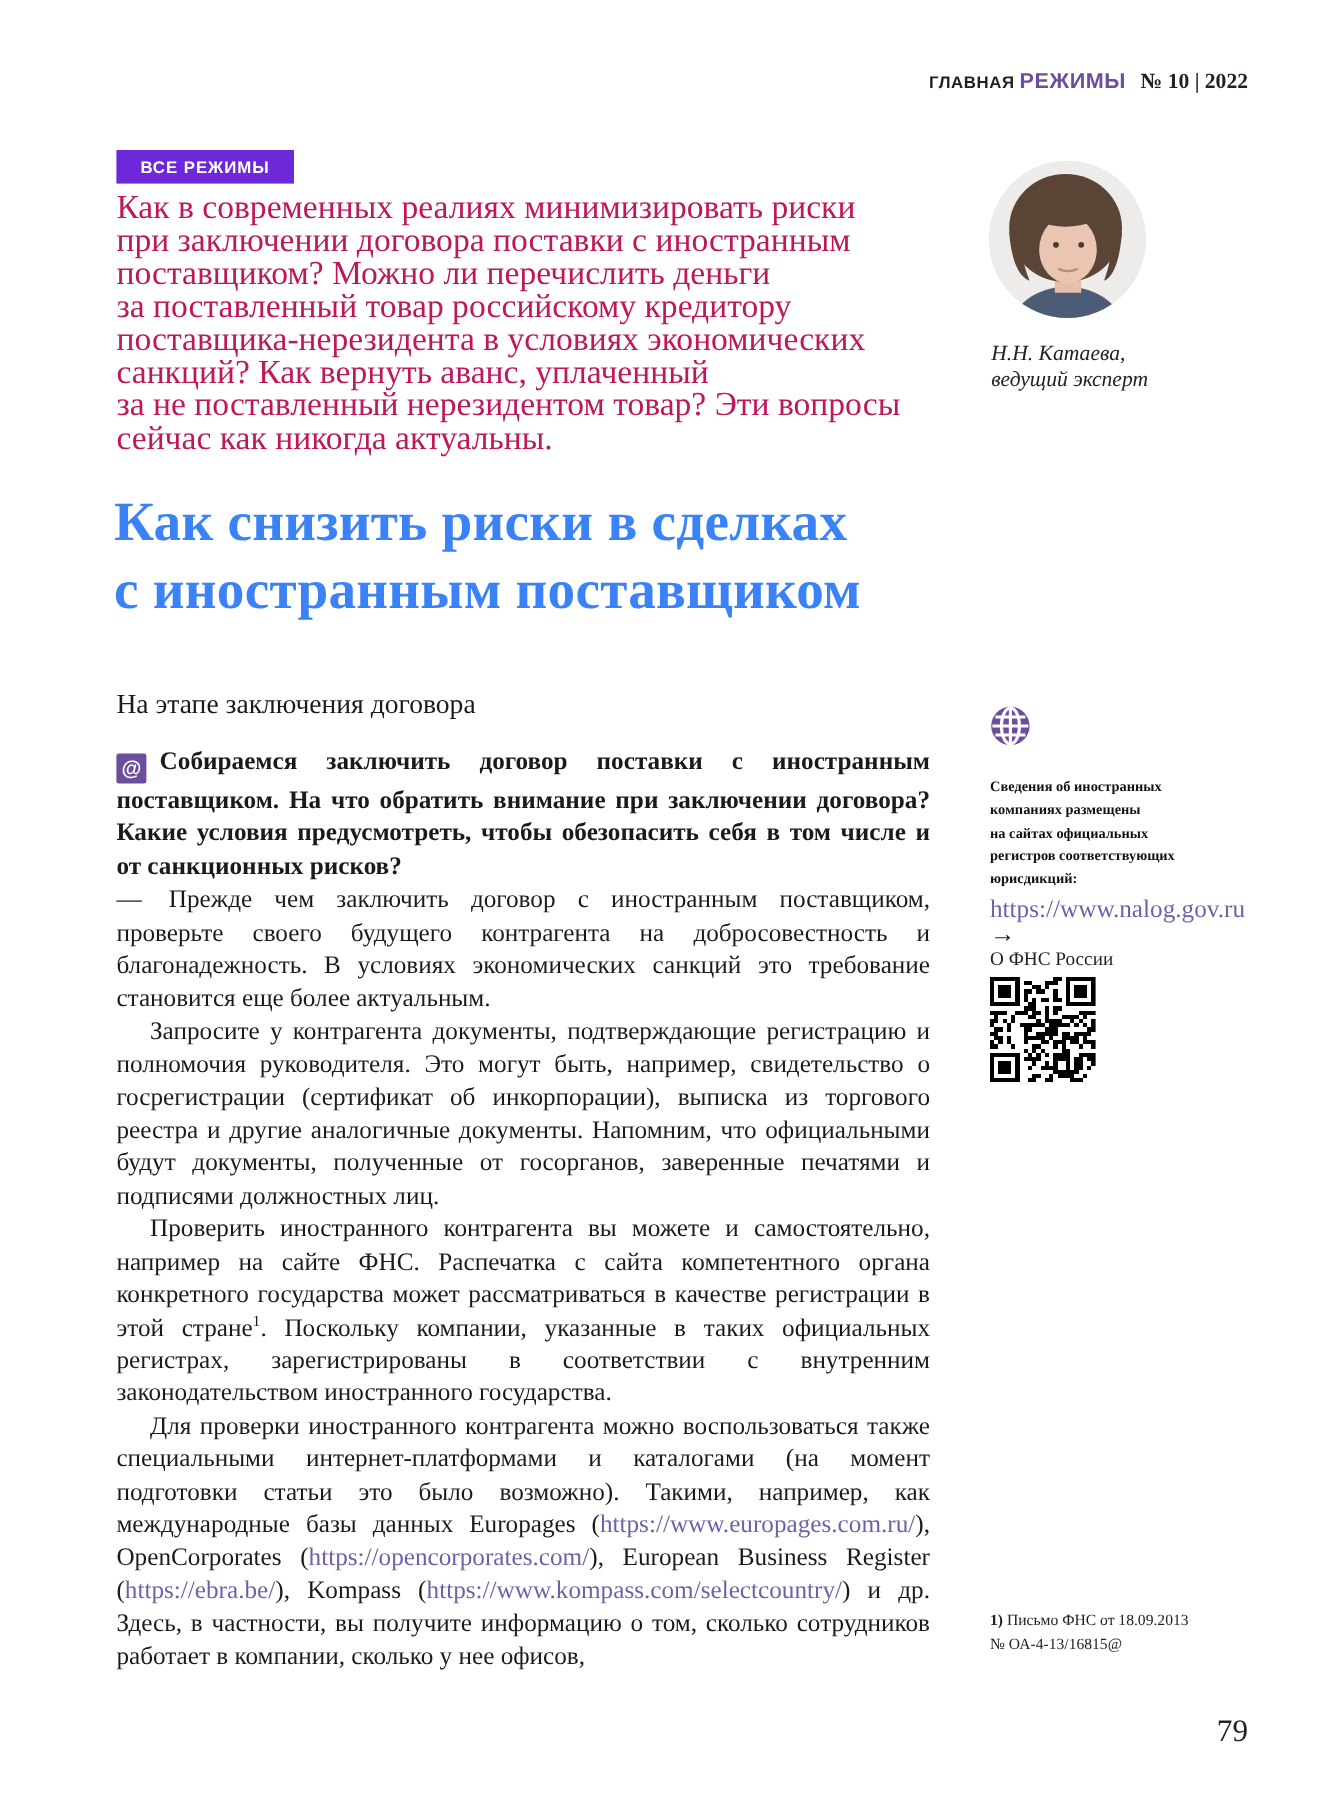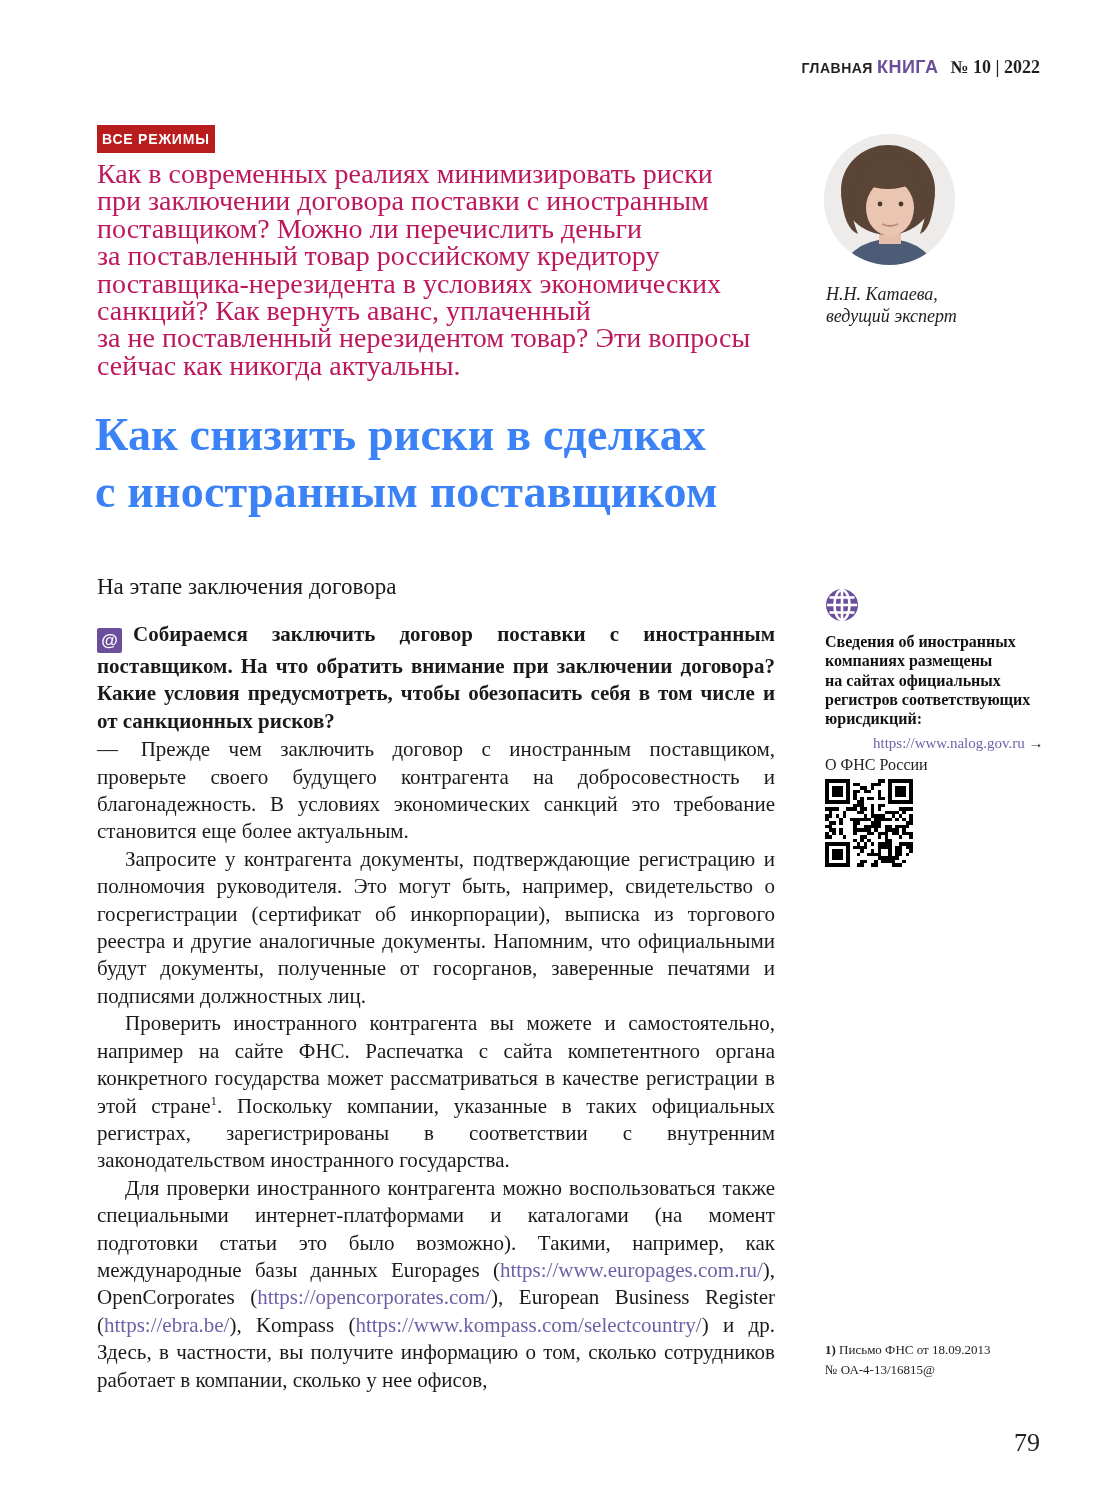--- a/index.html
+++ b/index.html
@@ -12,21 +12,21 @@
   .header {
     position:absolute; top:57px; left:0; right:64px;
     text-align:right; white-space:nowrap;
   }
   .header .mag1 { font-family:"Liberation Sans",sans-serif; font-weight:bold; font-size:14px; letter-spacing:.5px; color:#231f20; }
   .header .mag2 { font-family:"Liberation Sans",sans-serif; font-weight:bold; font-size:18px; letter-spacing:.5px; color:#6b4f9d; }
   .header .issue { font-family:"Liberation Serif",serif; font-weight:bold; font-size:18px; color:#231f20; margin-left:8px; }
   
   .badge {
     position:absolute; left:97px; top:125px; height:28px; line-height:28px;
-    background:#b91c1c; color:#ffffff; padding:0 5px;
+    background:#6d28d9; color:#ffffff; padding:0 20px;
     font-family:"Liberation Sans",sans-serif; font-weight:bold; font-size:14px; letter-spacing:.8px;
   }
   
   .intro {
     position:absolute; left:97px; top:160px; width:710px;
     font-weight:normal; font-size:28px; line-height:27.4px; white-space:pre-line;
     color:#be185d;
   }
   
   .avatar {
@@ -58,24 +58,24 @@
     vertical-align:-5px; margin-right:11px; border-radius:2px;
   }
   .para { text-indent:0; }
   .para.indent { text-indent:28px; }
   .para sup { font-size:13px; line-height:0; vertical-align:super; }
   a.inline-link, .inline-link { color:#7160a9; text-decoration:none; cursor:pointer; }
   
   .sidebar-note { position:absolute; left:825px; top:588px; width:222px; }
   .globe { display:block; width:34px; height:34px; }
   .note-text {
-    margin-top:10px; font-weight:bold; font-size:16px; line-height:19.3px;
+    margin-top:24px; font-weight:bold; font-size:12px; line-height:19.3px;
     white-space:pre-line; color:#111;
   }
-  .note-link { display:block; margin-top:5px; font-size:15px; line-height:21px; color:#7160a9; text-decoration:none;margin-left:48px; }
+  .note-link { display:block; margin-top:5px; font-size:21px; line-height:21px; color:#7160a9; text-decoration:none; }
   .note-link .arrow { color:#231f20; }
   .note-caption { font-size:16px; line-height:21px; color:#222; }
   .qr { margin-top:4px; width:88px; height:88px; display:block; }
   
   .footnote {
     position:absolute; left:825px; top:1340px; width:230px;
     font-size:13px; line-height:20px; white-space:pre-line; color:#222;
   }
   .footnote .marker { font-weight:bold; }
   
@@ -84,21 +84,21 @@
     font-size:26px; color:#222;
   }
 </style>
 </head>
 <body>
 
 <div class="page">
 
   <div class="header">
     <span class="mag1">ГЛАВНАЯ</span>
-    <span class="mag2">КНИГА</span>
+    <span class="mag2">РЕЖИМЫ</span>
     <span class="issue">№ 10 | 2022</span>
   </div>
 
   <div class="badge">ВСЕ РЕЖИМЫ</div>
 
   <div class="intro">Как в современных реалиях минимизировать риски
 при заключении договора поставки с иностранным
 поставщиком? Можно ли перечислить деньги
 за поставленный товар российскому кредитору
 поставщика-нерезидента в условиях экономических

